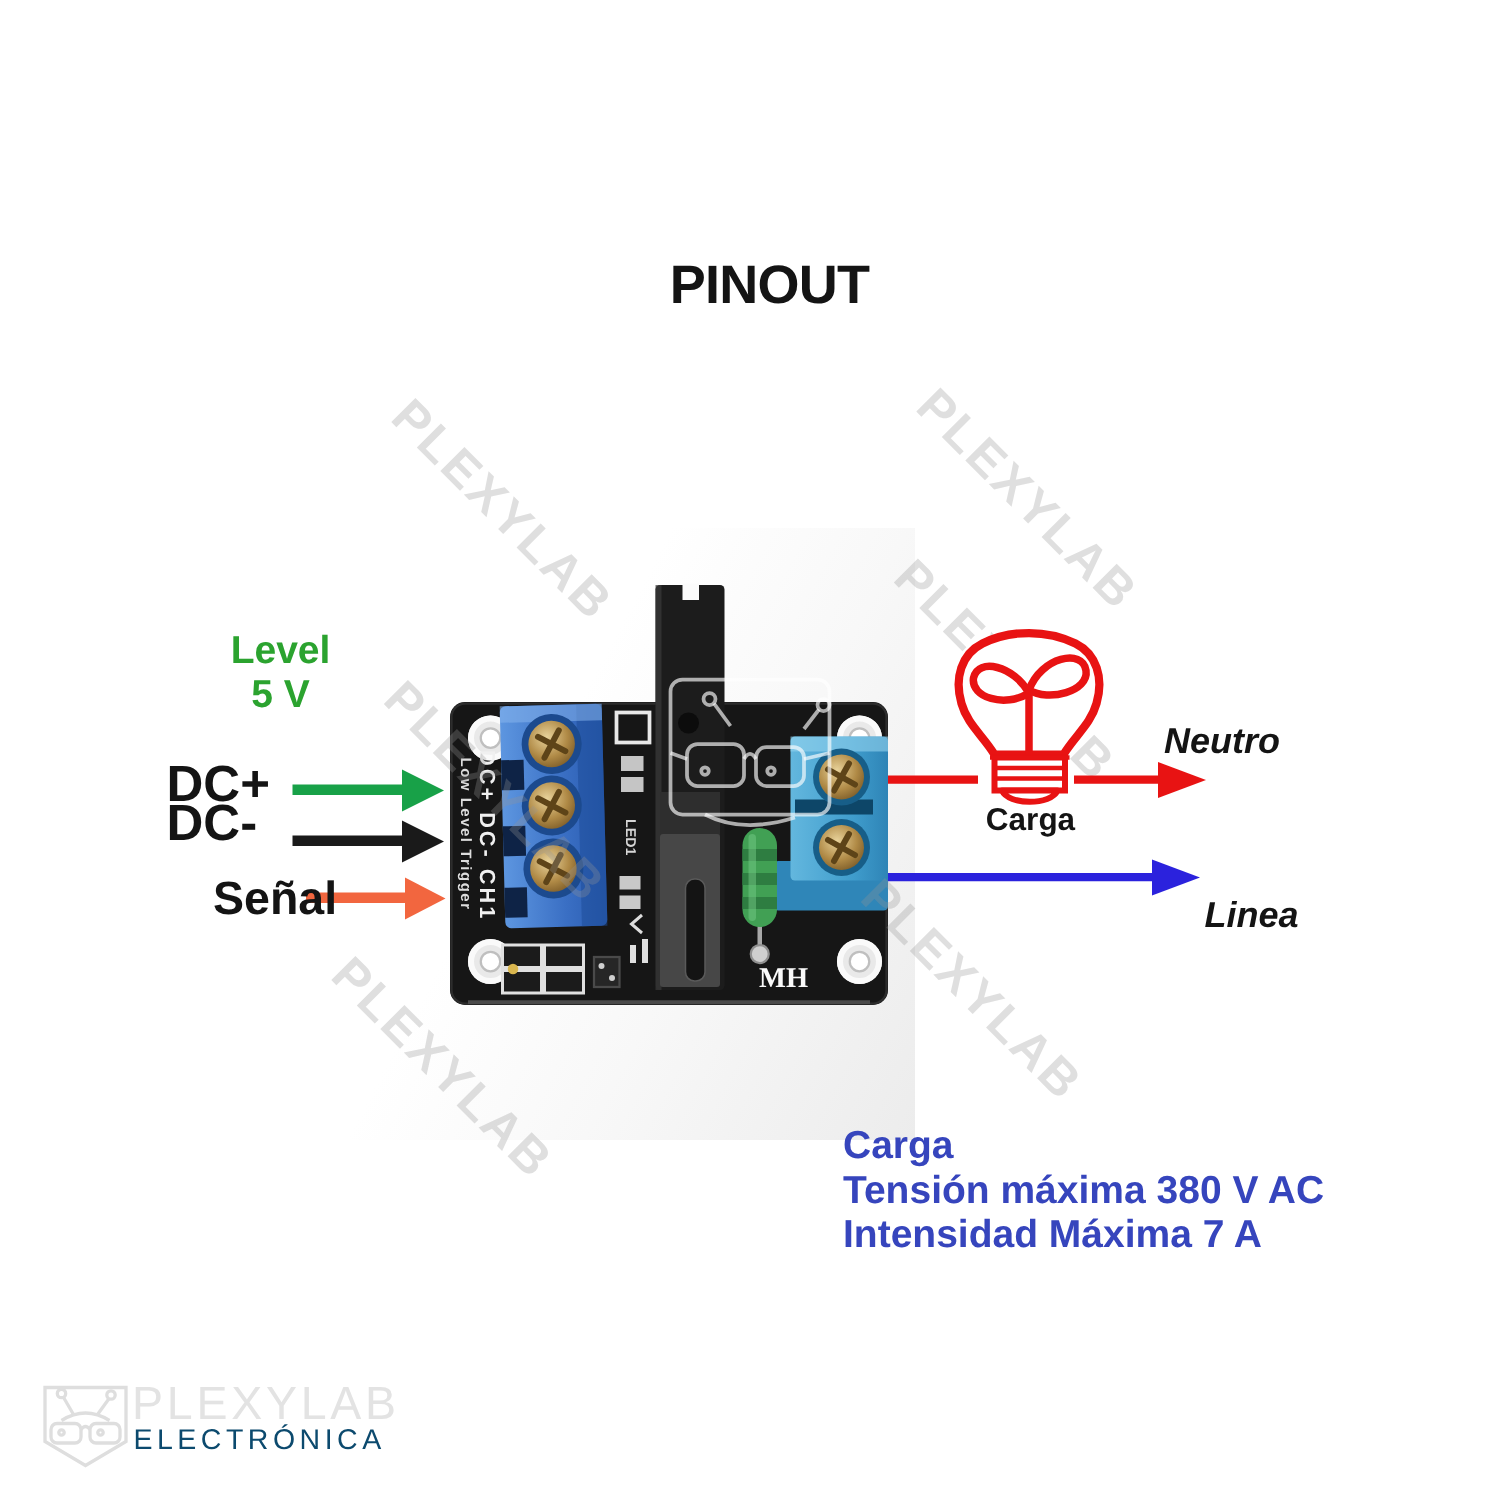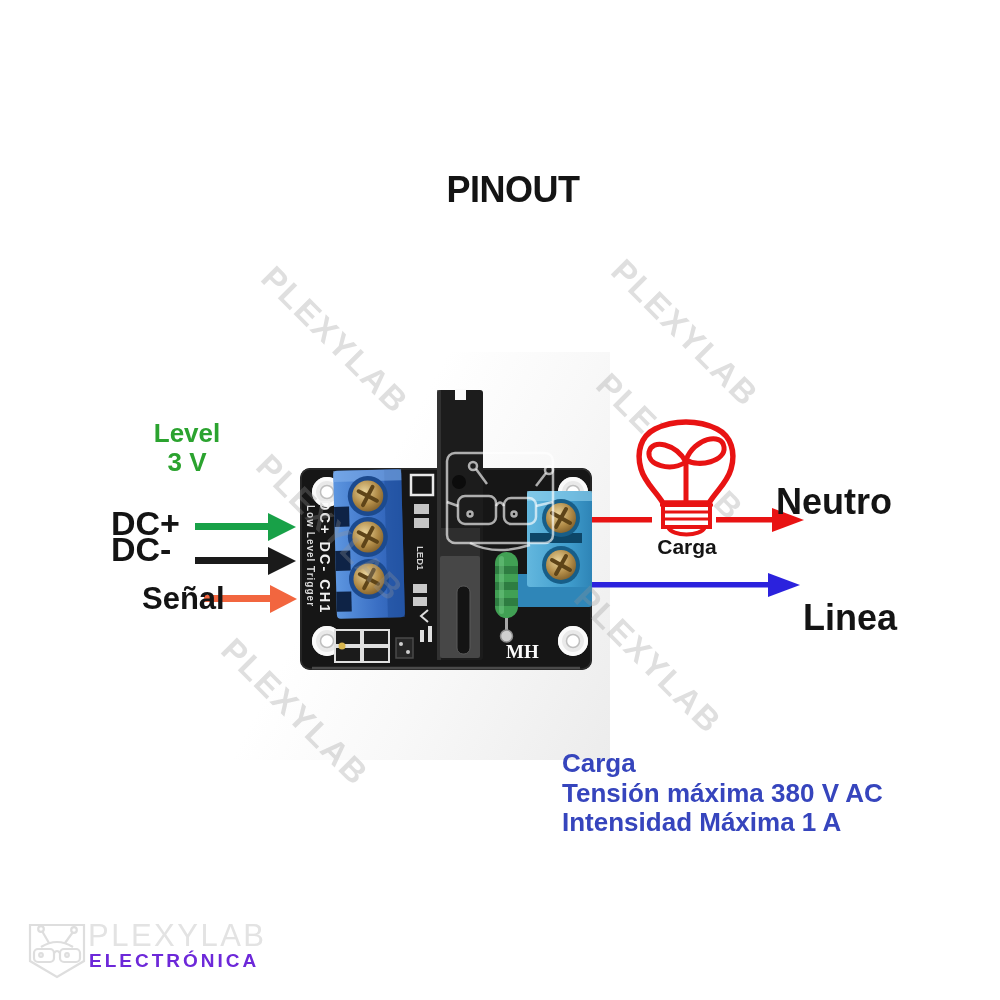--- a/index.html
+++ b/index.html
@@ -22,35 +22,35 @@
 
   
   .input-lbl{left:187px;top:419px;transform:translateX(-50%);text-align:center;z-index:6;
              font-weight:700;font-size:26px;line-height:29px;color:#2ba32f;}
   .pin-lbl{z-index:6;font-weight:700;color:#141414;white-space:nowrap;}
   .dcp{left:111px;top:504px;font-size:34px;}
   .dcm{left:111px;top:530px;font-size:34px;}
   .sen{left:118px;top:581px;font-size:31px;margin-left:24px;}
 
   
-  .out-lbl{z-index:6;font-weight:700;font-size:36px;color:#141414;white-space:nowrap;}
+  .out-lbl{z-index:6;font-weight:700;font-size:24px;color:#141414;white-space:nowrap;font-style:italic;}
   .neutro{left:776px;top:481px;}
   .linea{left:787px;top:597px;margin-left:16px;}
   .carga-bulb{left:687px;top:535px;transform:translateX(-50%);z-index:6;
               font-weight:700;font-size:21px;color:#141414;}
 
   
   .specs{left:562px;top:749px;z-index:6;font-weight:700;font-size:26px;line-height:29.5px;
          color:#3645bd;white-space:nowrap;}
 
   
   .brand-name{left:88px;top:918px;z-index:6;font-size:31px;font-weight:400;
               letter-spacing:2.5px;color:#e3e3e3;}
-  .brand-sub{left:89px;top:950px;z-index:6;font-size:19px;font-weight:700;
-             letter-spacing:3px;color:#6d28d9;}
+  .brand-sub{left:89px;top:950px;z-index:6;font-size:19px;font-weight:400;
+             letter-spacing:3px;color:#0c4a6e;}
 
   svg{display:block;}
   .layer2{z-index:2;} .layer4{z-index:4;} .layer5{z-index:5;}
 </style>
 </head>
 <body>
 
 <div class="stage">
 
   <div class="abs photo-bg"></div>
@@ -251,34 +251,34 @@
       <path d="M686,462 C676,444 652,438 649,452 C647,465 670,472 686,462" fill="none" stroke="#e81313" stroke-width="5" stroke-linecap="round"></path>
       <path d="M686,460 C694,438 722,432 724,447 C726,461 699,468 686,460" fill="none" stroke="#e81313" stroke-width="5" stroke-linecap="round"></path>
       <rect x="663" y="505" width="47" height="22" fill="#ffffff" stroke="#e81313" stroke-width="4"></rect>
       <path d="M660,505 h53 M663,512 h47 M663,519 h47" stroke="#e81313" stroke-width="3"></path>
       <path d="M668,527 C672,537 701,537 705,527 Z" fill="#ffffff" stroke="#e81313" stroke-width="4" stroke-linejoin="round"></path>
     </g>
   </svg>
 
   <div class="abs input-lbl">
     <div>Level</div>
-    <div>3 V</div>
+    <div>5 V</div>
   </div>
   <div class="abs pin-lbl dcp">DC+</div>
   <div class="abs pin-lbl dcm">DC-</div>
   <div class="abs pin-lbl sen">Señal</div>
 
   <div class="abs out-lbl neutro">Neutro</div>
   <div class="abs out-lbl linea">Linea</div>
   <div class="abs carga-bulb">Carga</div>
 
   <div class="abs specs">
     <div>Carga</div>
     <div>Tensión máxima 380 V AC</div>
-    <div>Intensidad Máxima 1 A</div>
+    <div>Intensidad Máxima 7 A</div>
   </div>
 
   <svg class="abs layer4" style="left:27px;top:922px;" width="62" height="60" viewBox="0 0 62 60">
     <g fill="none" stroke="#dedede" stroke-width="2.2">
       <path d="M3,3 h54 v36 l-27,16 l-27,-16 z"></path>
       <line x1="22" y1="21" x2="15" y2="9"></line>
         <circle cx="14" cy="7" r="2.8"></circle>
       <line x1="38" y1="21" x2="46" y2="10"></line>
         <circle cx="47" cy="8" r="2.8"></circle>
       <path d="M14,25 q16,-10 32,0"></path>

